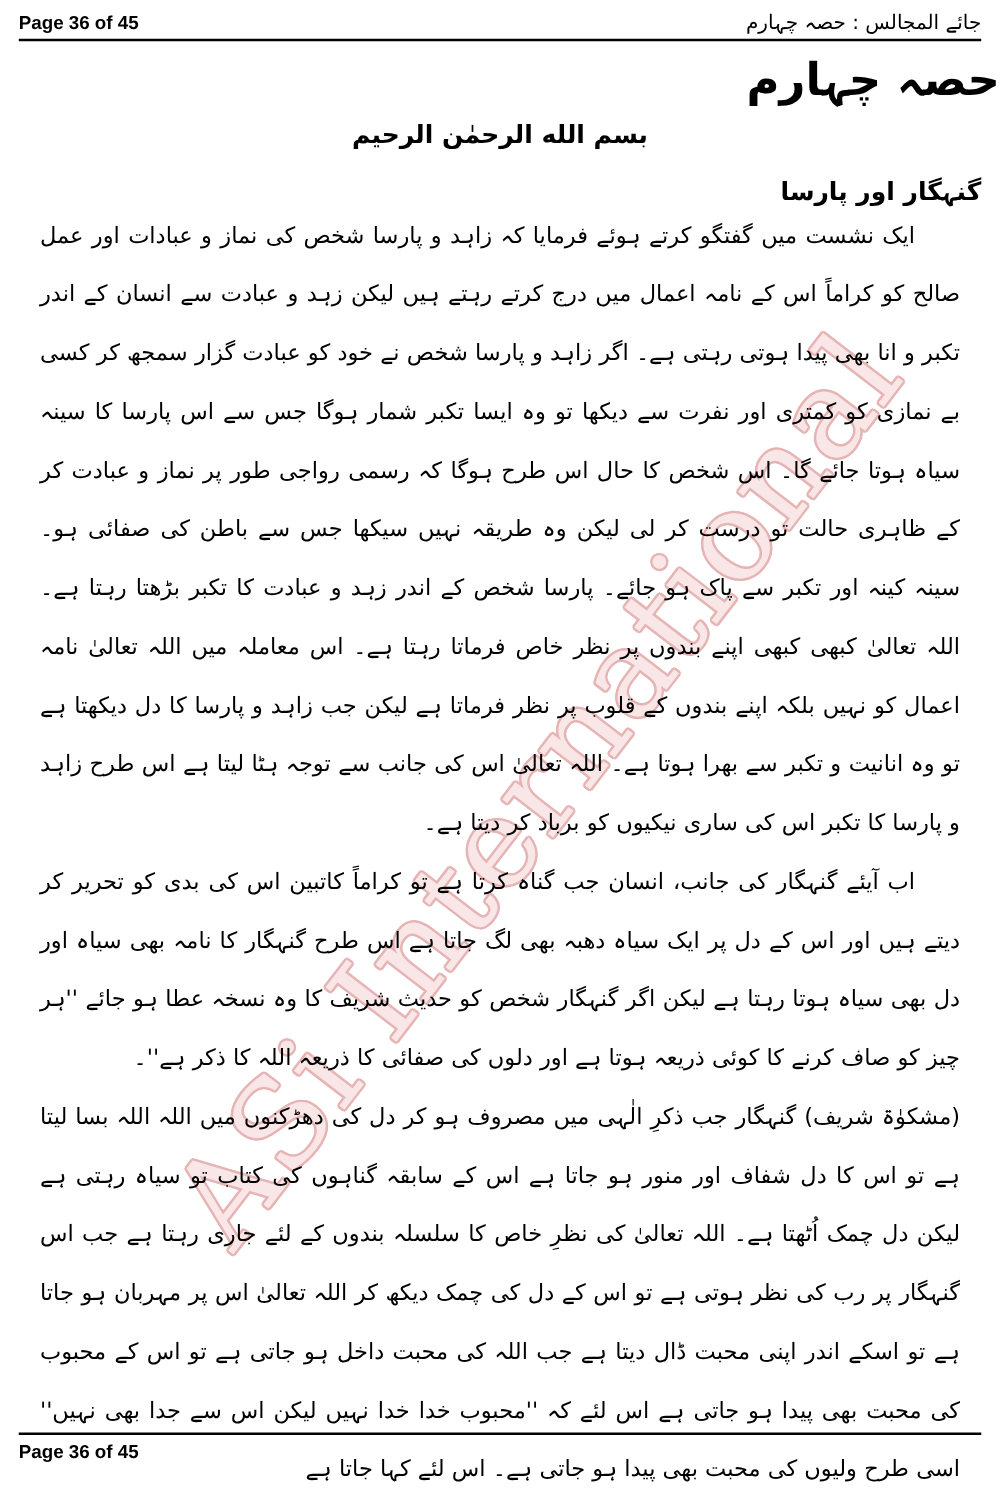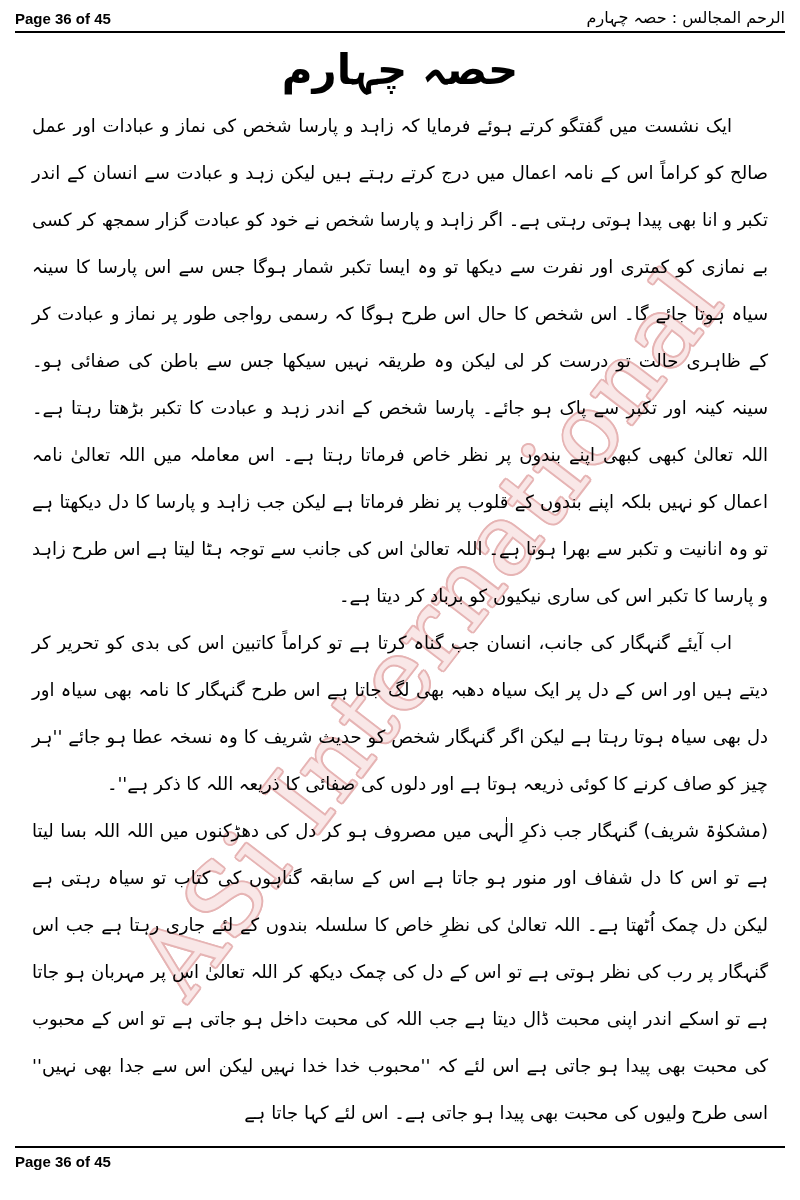--- a/index.html
+++ b/index.html
@@ -59,22 +59,21 @@
   }
   .rule {
     border: 0;
     border-top: 2px solid #000;
     margin: 2px 15px 0 15px;
   }
 
   
   .part-title {
     direction: rtl;
-    text-align: center;
-    font-size: 42px;
+    font-size: 36px;
     font-weight: bold;
     line-height: 1.55;
     margin-top: 4px;
   }
   .bismillah {
     direction: rtl;
     text-align: center;
     font-size: 20px;
     font-weight: bold;
     margin-top: 2px;
@@ -130,27 +129,29 @@
 <body>
 
 <div class="page">
 
   <div class="watermark" style="color: rgb(249, 231, 231); text-shadow: rgb(230, 180, 180) 2px 0px 0px, rgb(230, 180, 180) -2px 0px 0px, rgb(230, 180, 180) 0px 2px 0px, rgb(230, 180, 180) 0px -2px 0px, rgb(230, 180, 180) 1.4px 1.4px 0px, rgb(230, 180, 180) -1.4px 1.4px 0px, rgb(230, 180, 180) 1.4px -1.4px 0px, rgb(230, 180, 180) -1.4px -1.4px 0px;">ASi International</div>
 
   <div class="content">
 
     <div class="header">
       <span class="page-label">Page 36 of 45</span>
-      <span class="book-title">الرحم المجالس : حصہ چہارم</span>
+      <span class="book-title">جائے المجالس : حصہ چہارم</span>
     </div>
     <hr class="rule">
 
     <div class="part-title">حصہ چہارم</div>
 
+    <div class="bismillah">بسم الله الرحمٰن الرحيم</div>
 
+    <div class="section-heading">گنہگار اور پارسا</div>
 
     <p class="body-text indent">ایک نشست میں گفتگو کرتے ہوئے فرمایا کہ زاہد و پارسا شخص کی نماز و عبادات اور عمل صالح کو کراماً اس کے نامہ اعمال میں درج کرتے رہتے ہیں لیکن زہد و عبادت سے انسان کے اندر تکبر و انا بھی پیدا ہوتی رہتی ہے۔ اگر زاہد و پارسا شخص نے خود کو عبادت گزار سمجھ کر کسی بے نمازی کو کمتری اور نفرت سے دیکھا تو وہ ایسا تکبر شمار ہوگا جس سے اس پارسا کا سینہ سیاہ ہوتا جائے گا۔ اس شخص کا حال اس طرح ہوگا کہ رسمی رواجی طور پر نماز و عبادت کر کے ظاہری حالت تو درست کر لی لیکن وہ طریقہ نہیں سیکھا جس سے باطن کی صفائی ہو۔ سینہ کینہ اور تکبر سے پاک ہو جائے۔ پارسا شخص کے اندر زہد و عبادت کا تکبر بڑھتا رہتا ہے۔ اللہ تعالیٰ کبھی کبھی اپنے بندوں پر نظر خاص فرماتا رہتا ہے۔ اس معاملہ میں اللہ تعالیٰ نامہ اعمال کو نہیں بلکہ اپنے بندوں کے قلوب پر نظر فرماتا ہے لیکن جب زاہد و پارسا کا دل دیکھتا ہے تو وہ انانیت و تکبر سے بھرا ہوتا ہے۔ اللہ تعالیٰ اس کی جانب سے توجہ ہٹا لیتا ہے اس طرح زاہد و پارسا کا تکبر اس کی ساری نیکیوں کو برباد کر دیتا ہے۔</p>
 
     <p class="body-text indent">اب آیئے گنہگار کی جانب، انسان جب گناہ کرتا ہے تو کراماً کاتبین اس کی بدی کو تحریر کر دیتے ہیں اور اس کے دل پر ایک سیاہ دھبہ بھی لگ جاتا ہے اس طرح گنہگار کا نامہ بھی سیاہ اور دل بھی سیاہ ہوتا رہتا ہے لیکن اگر گنہگار شخص کو حدیث شریف کا وہ نسخہ عطا ہو جائے ''ہر چیز کو صاف کرنے کا کوئی ذریعہ ہوتا ہے اور دلوں کی صفائی کا ذریعہ اللہ کا ذکر ہے''۔</p>
 
     <p class="body-text">(مشکوٰۃ شریف) گنہگار جب ذکرِ الٰہی میں مصروف ہو کر دل کی دھڑکنوں میں اللہ اللہ بسا لیتا ہے تو اس کا دل شفاف اور منور ہو جاتا ہے اس کے سابقہ گناہوں کی کتاب تو سیاہ رہتی ہے لیکن دل چمک اُٹھتا ہے۔ اللہ تعالیٰ کی نظرِ خاص کا سلسلہ بندوں کے لئے جاری رہتا ہے جب اس گنہگار پر رب کی نظر ہوتی ہے تو اس کے دل کی چمک دیکھ کر اللہ تعالیٰ اس پر مہربان ہو جاتا ہے تو اسکے اندر اپنی محبت ڈال دیتا ہے جب اللہ کی محبت داخل ہو جاتی ہے تو اس کے محبوب کی محبت بھی پیدا ہو جاتی ہے اس لئے کہ ''محبوب خدا خدا نہیں لیکن اس سے جدا بھی نہیں'' اسی طرح ولیوں کی محبت بھی پیدا ہو جاتی ہے۔ اس لئے کہا جاتا ہے</p>
 
   </div>
 
   <div class="footer">

